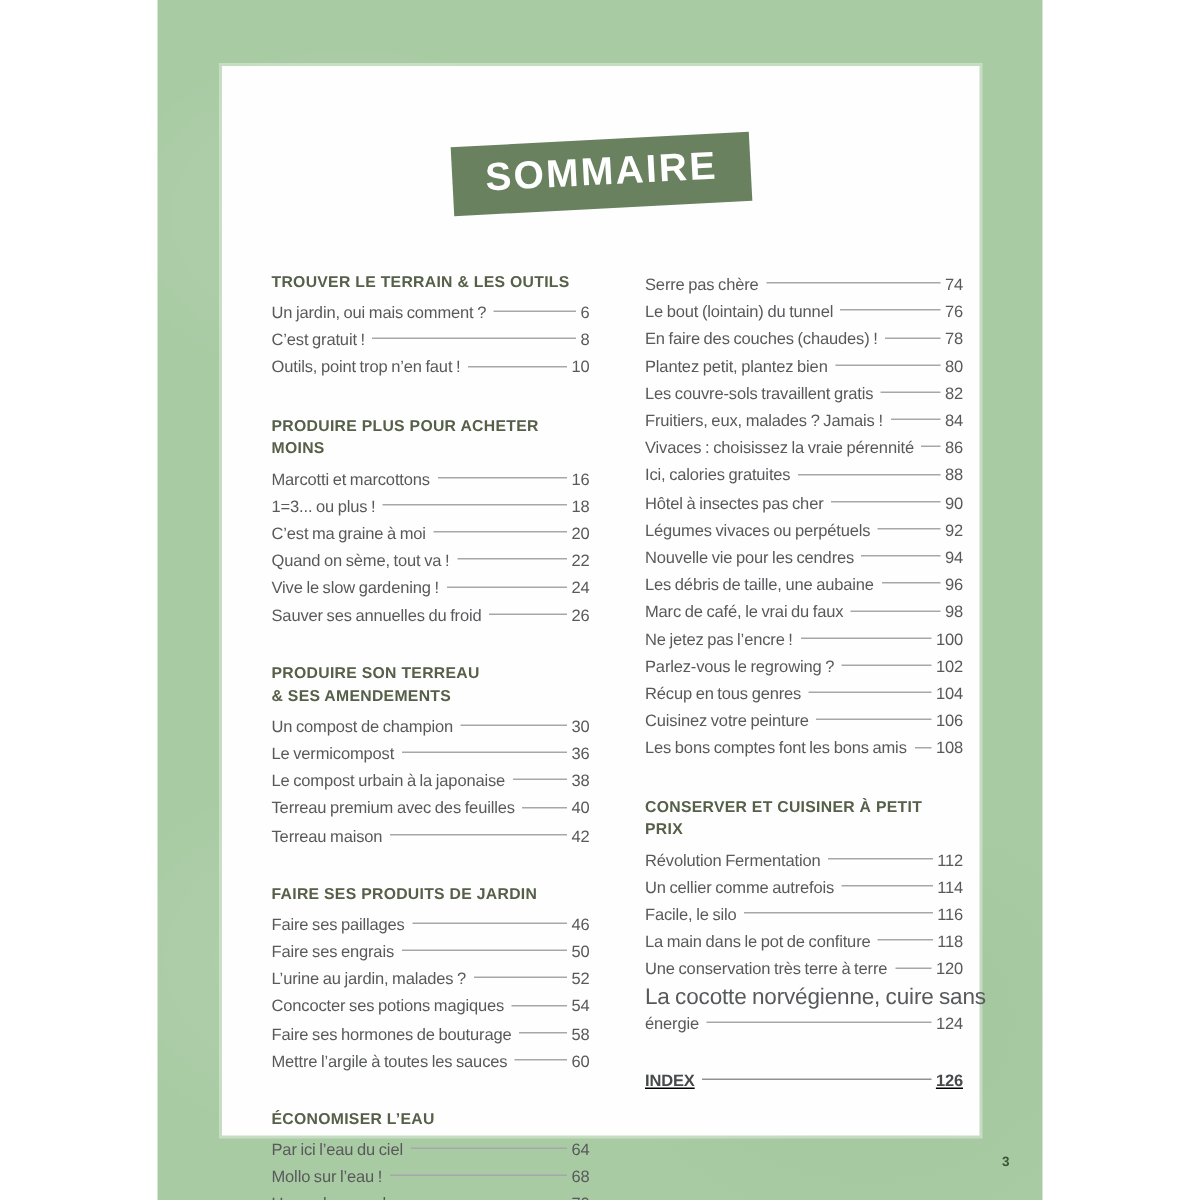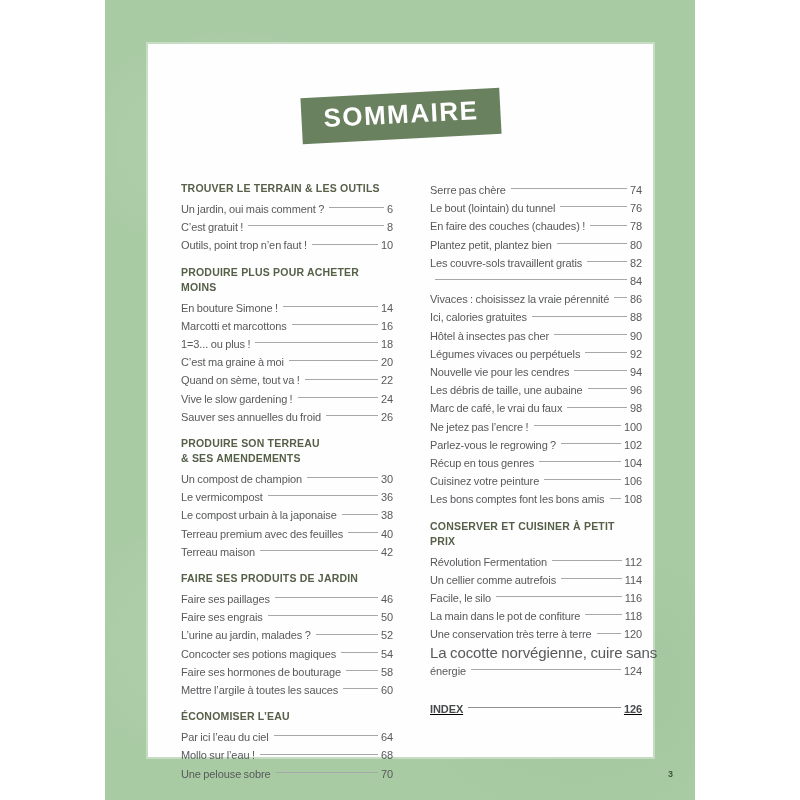--- a/index.html
+++ b/index.html
@@ -26,21 +26,21 @@
     transform:translateX(-50%) rotate(-3deg);
     background:#69815f; color:#ffffff;
     font-size:26px; font-weight:bold; letter-spacing:1.5px;
     padding:6px 22px 9px 22px;
     white-space:nowrap;
   }
 
   .columns { position:absolute; top:137px; left:33px; display:flex; gap:37px; }
   .col { width:212px; flex:0 0 212px; }
 
-  .section { margin-top:10px; }
+  .section { margin-top:22px; }
   .section:first-child { margin-top:0; }
   .heading {
     font-size:10.5px; font-weight:bold; color:#566049;
     letter-spacing:0.2px; line-height:15px; margin-bottom:4px;
   }
   .entry {
     display:flex; align-items:center;
     font-size:11px; color:#58595b; line-height:18.2px;
     letter-spacing:-0.1px; word-spacing:-0.5px;
   }
@@ -86,25 +86,20 @@
                 <span class="label">Outils, point trop n’en faut !</span>
                 <span class="leader"></span>
                 <span class="num">10</span>
               </div>
             </div>
             <div class="section">
               <div class="heading">
                 <div>PRODUIRE PLUS POUR ACHETER MOINS</div>
               </div>
               <div class="entry">
-                <span class="label">En bouture Simone !</span>
-                <span class="leader"></span>
-                <span class="num">14</span>
-              </div>
-              <div class="entry">
                 <span class="label">Marcotti et marcottons</span>
                 <span class="leader"></span>
                 <span class="num">16</span>
               </div>
               <div class="entry">
                 <span class="label">1=3... ou plus !</span>
                 <span class="leader"></span>
                 <span class="num">18</span>
               </div>
               <div class="entry">
@@ -236,20 +231,21 @@
                 <span class="label">Plantez petit, plantez bien</span>
                 <span class="leader"></span>
                 <span class="num">80</span>
               </div>
               <div class="entry">
                 <span class="label">Les couvre-sols travaillent gratis</span>
                 <span class="leader"></span>
                 <span class="num">82</span>
               </div>
               <div class="entry">
+                <span class="label">Fruitiers, eux, malades ? Jamais !</span>
                 <span class="leader"></span>
                 <span class="num">84</span>
               </div>
               <div class="entry">
                 <span class="label">Vivaces : choisissez la vraie pérennité</span>
                 <span class="leader"></span>
                 <span class="num">86</span>
               </div>
               <div class="entry">
                 <span class="label">Ici, calories gratuites</span>

